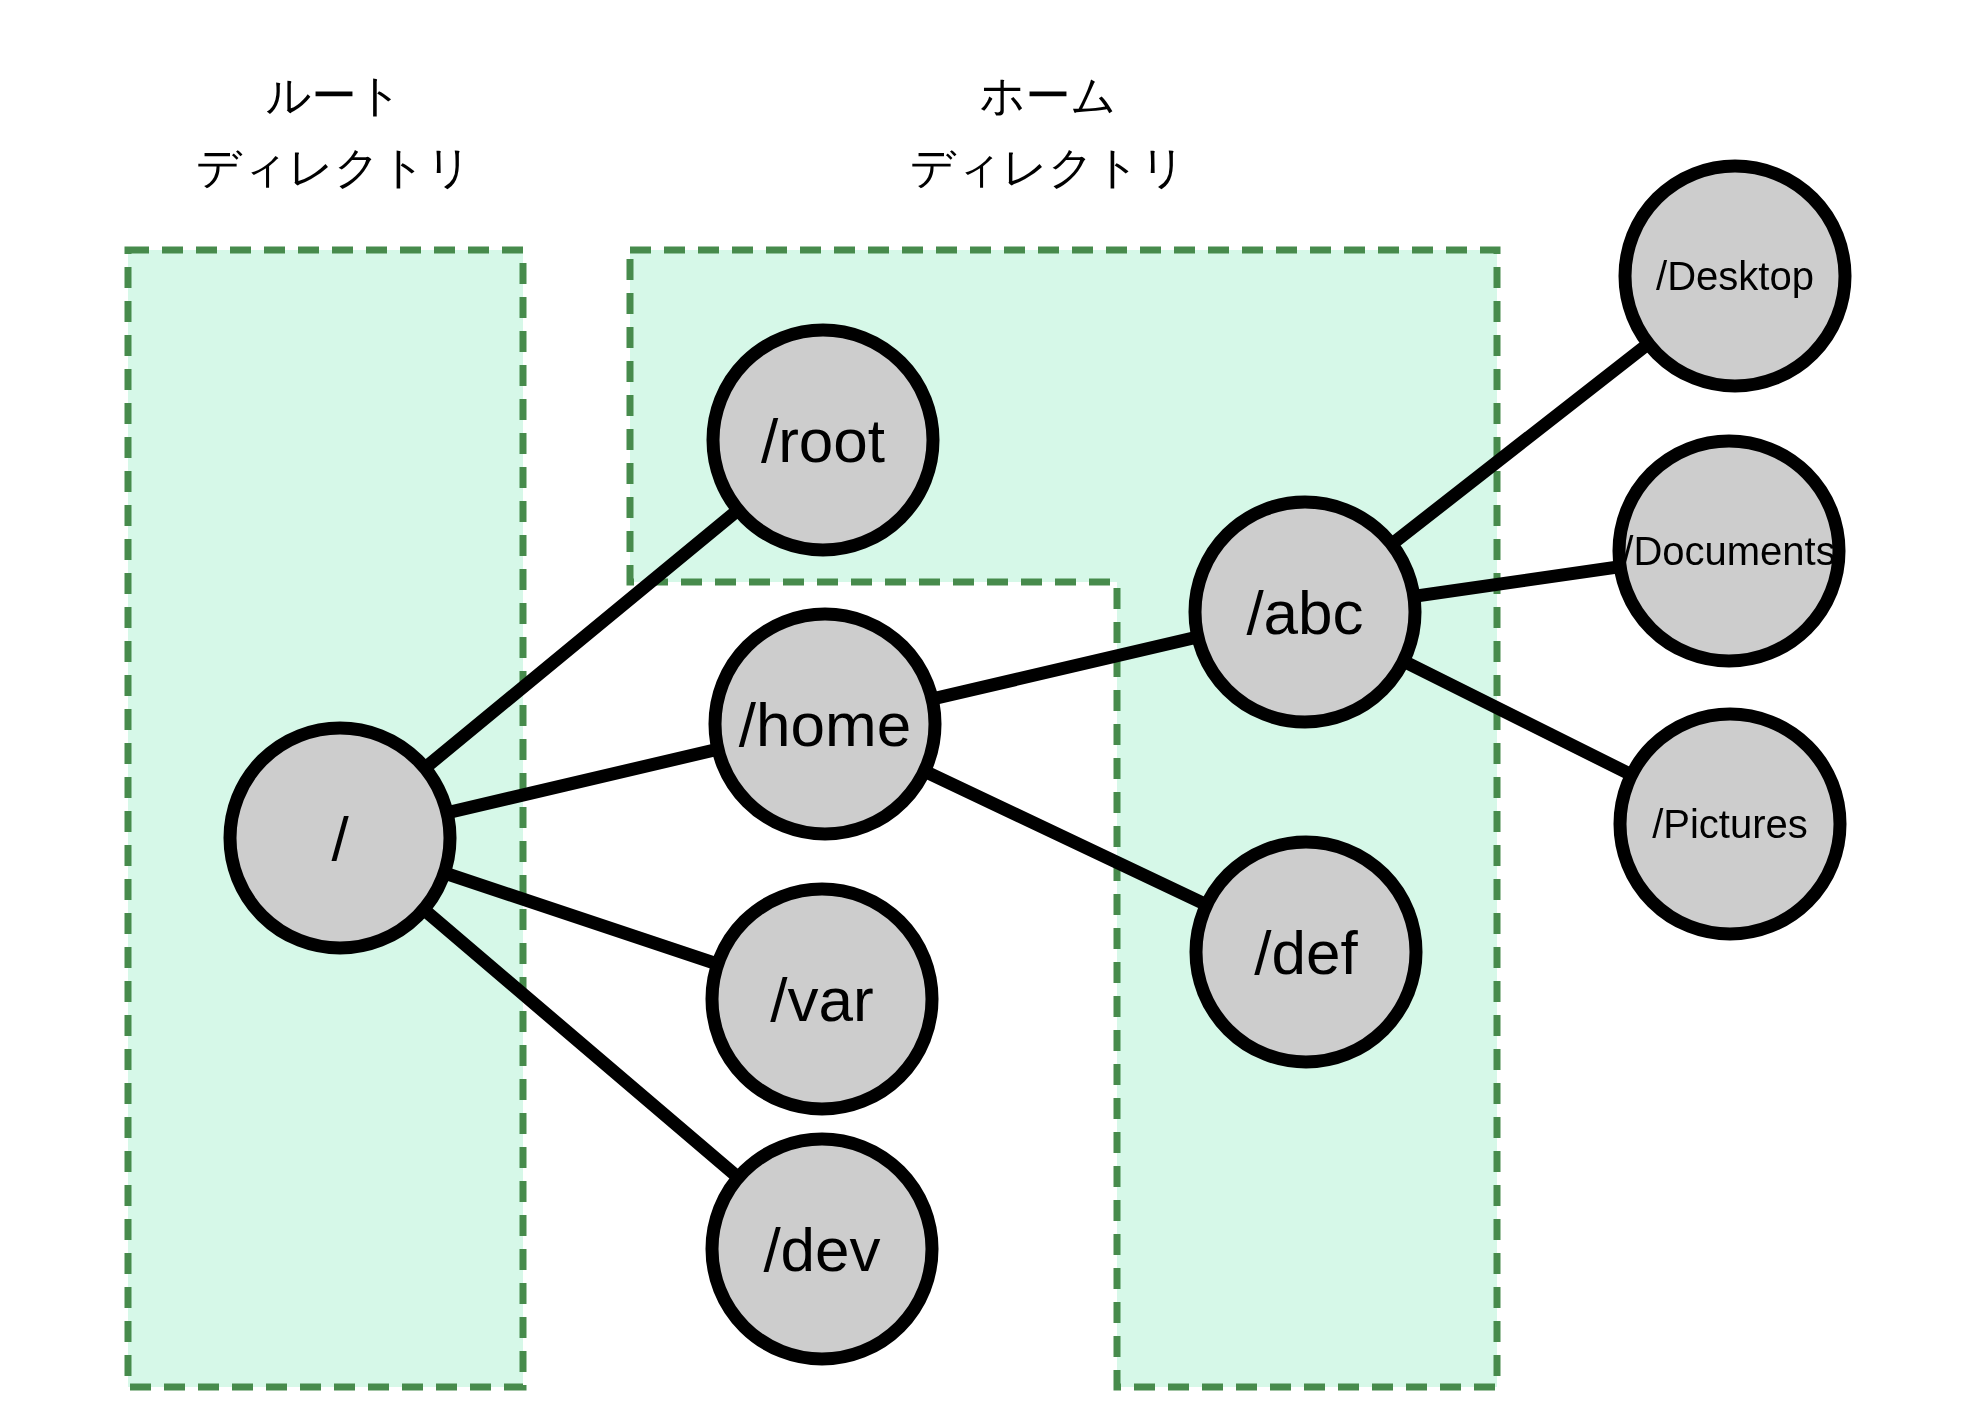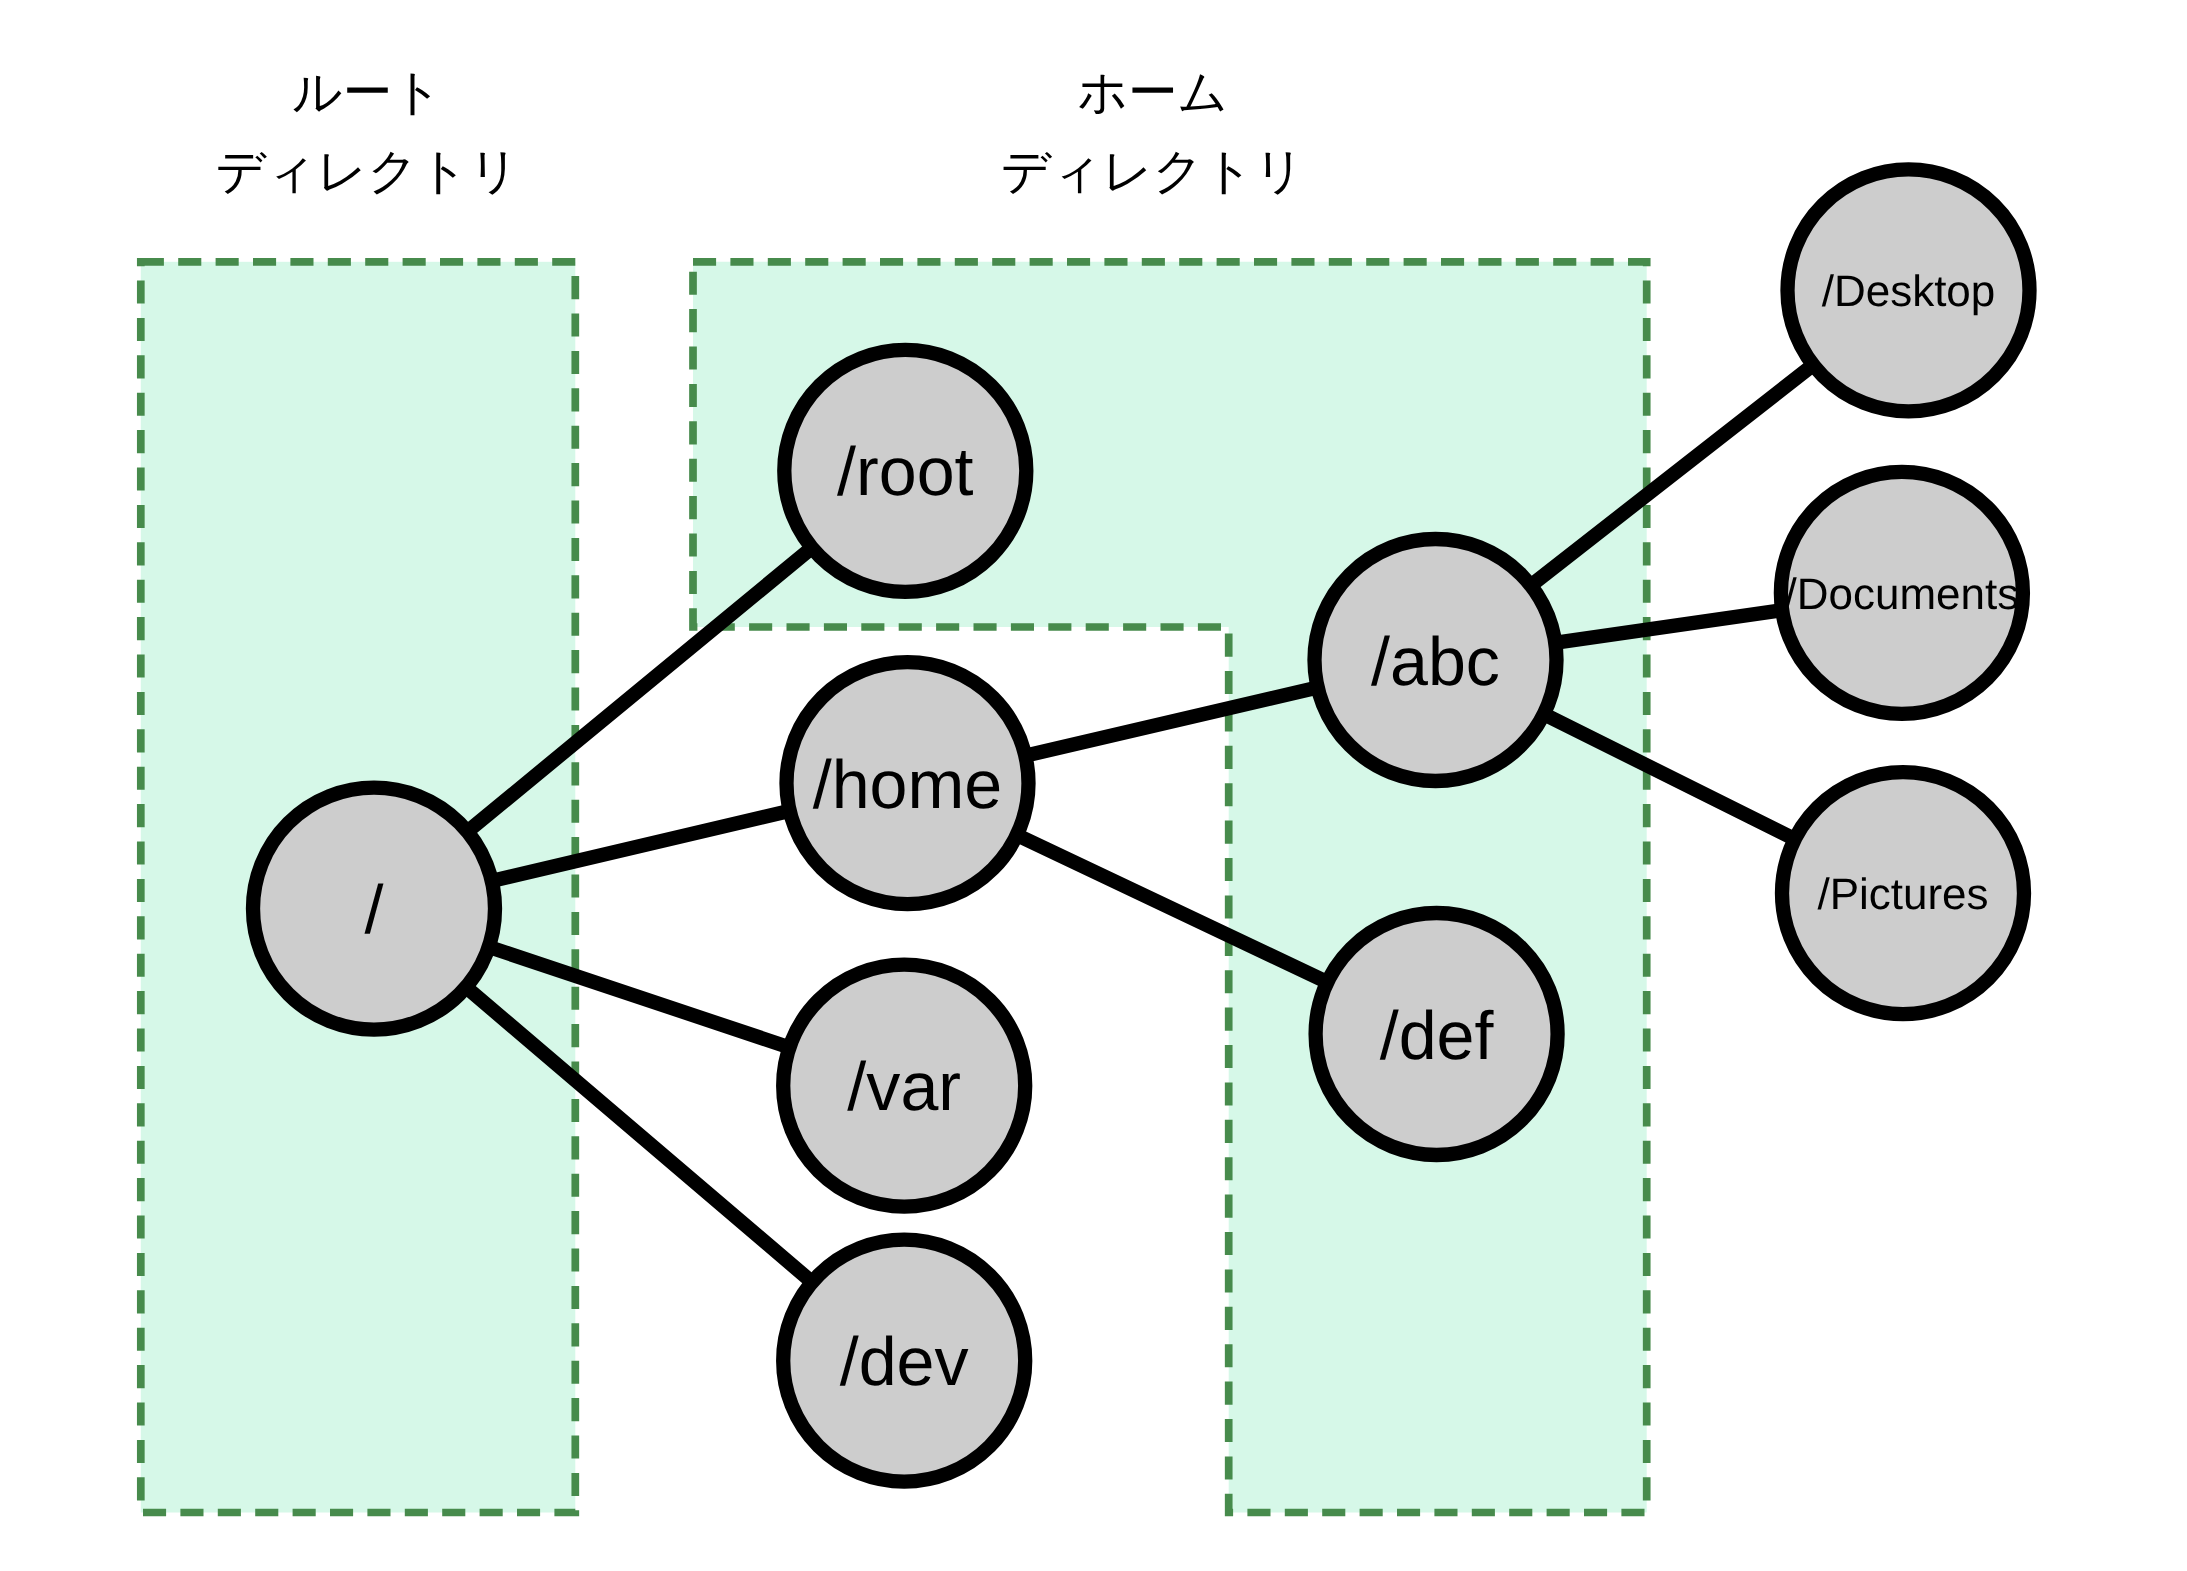--- a/index.html
+++ b/index.html
@@ -9,20 +9,21 @@
     width: 1988px;
     height: 1428px;
     overflow: hidden;
     font-family: "Liberation Sans", "DejaVu Sans", sans-serif;
   }
   #stage {
     position: relative;
     width: 1988px;
     height: 1016px;
     background: #ffffff;
+    margin-top: 12px;
   }
   svg { display: block; }
   .region {
     fill: #d6f8e8;
     stroke: #478b4c;
     stroke-width: 7;
     stroke-dasharray: 21 13;
   }
   .edge {
     stroke: #000000;

